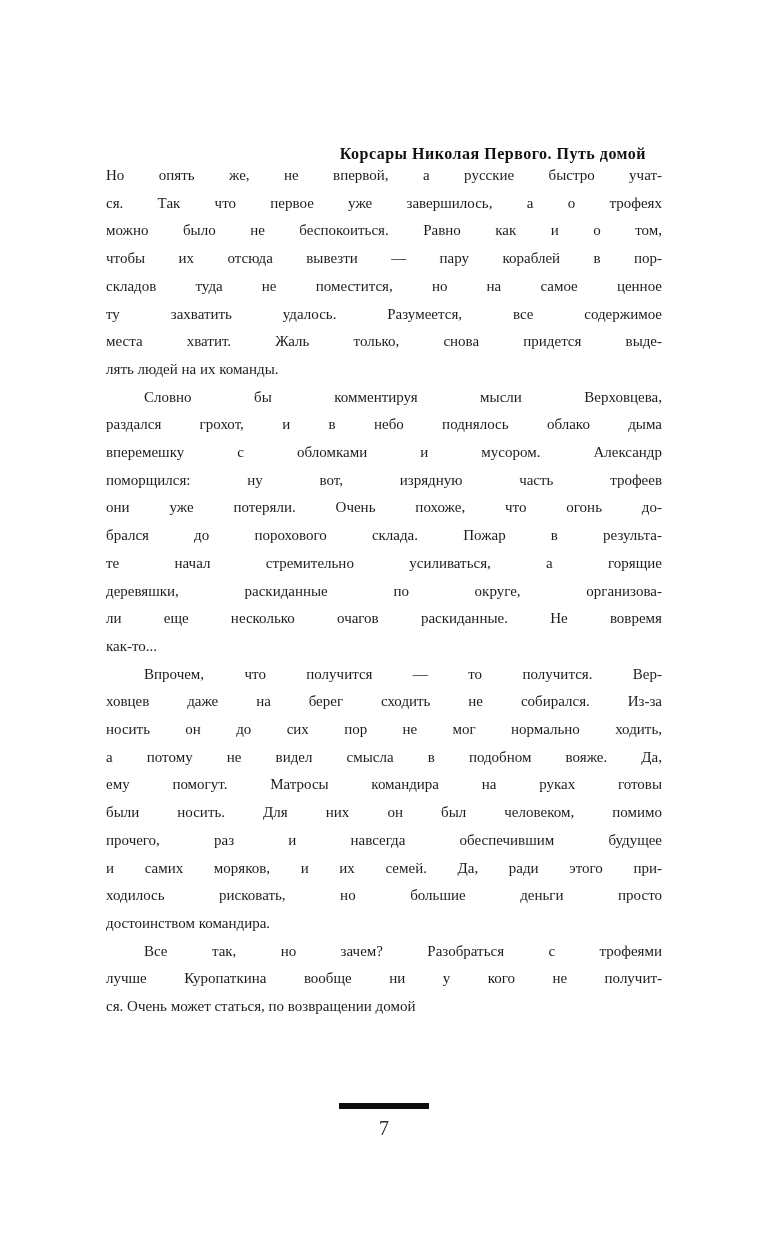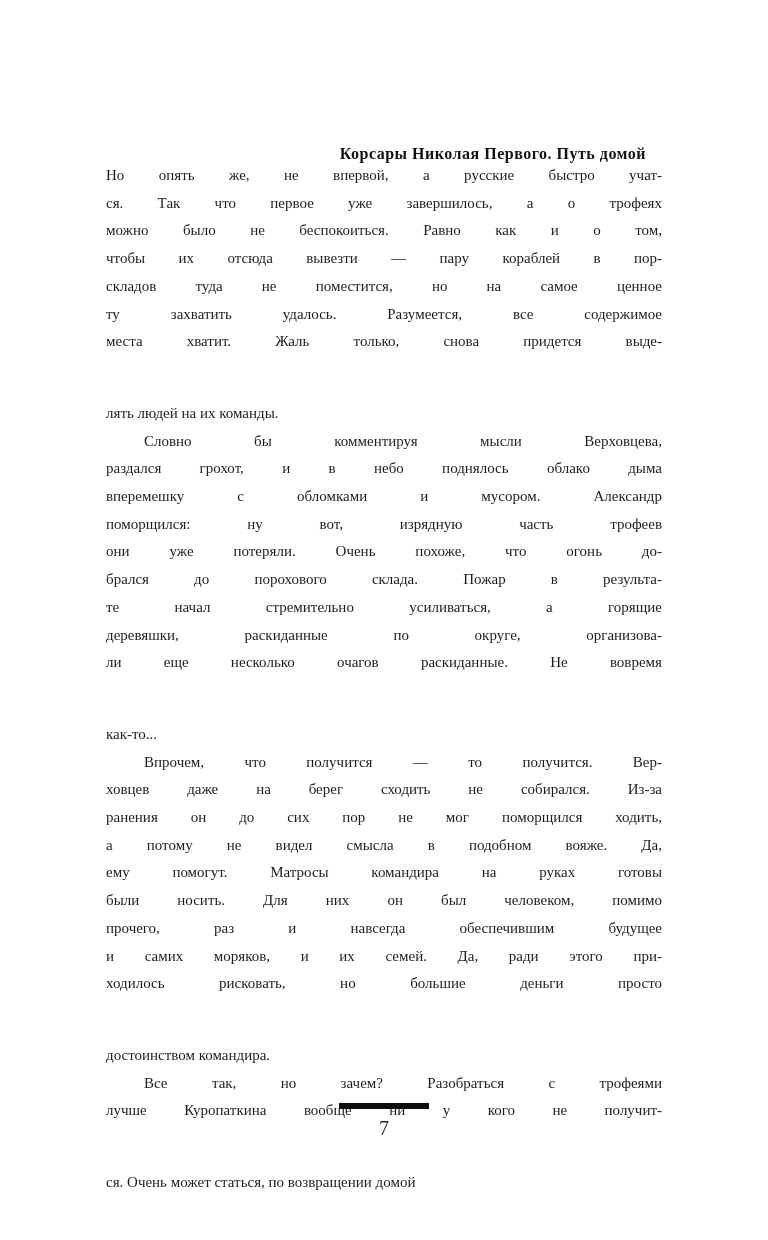--- a/index.html
+++ b/index.html
@@ -44,21 +44,20 @@
   .paragraph {
     margin: 0;
   }
   .line {
     text-align: justify;
     text-align-last: justify;
     white-space: normal;
   }
   .line.last {
     text-align-last: left;
-    margin-top: 44px;
   }
   .line.indent {
     text-indent: 38px;
   }
   .page-footer {
     position: absolute;
     top: 1103px;
     left: 0;
     width: 768px;
     text-align: center;
@@ -99,21 +98,21 @@
         <div class="line">они уже потеряли. Очень похоже, что огонь до-</div>
         <div class="line">брался до порохового склада. Пожар в результа-</div>
         <div class="line">те начал стремительно усиливаться, а горящие</div>
         <div class="line">деревяшки, раскиданные по округе, организова-</div>
         <div class="line">ли еще несколько очагов раскиданные. Не вовремя</div>
         <div class="line last">как-то...</div>
       </div>
       <div class="paragraph">
         <div class="line indent">Впрочем, что получится — то получится. Вер-</div>
         <div class="line">ховцев даже на берег сходить не собирался. Из-за</div>
-        <div class="line">ранения он до сих пор не мог поморщился ходить,</div>
+        <div class="line">носить он до сих пор не мог нормально ходить,</div>
         <div class="line">а потому не видел смысла в подобном вояже. Да,</div>
         <div class="line">ему помогут. Матросы командира на руках готовы</div>
         <div class="line">были носить. Для них он был человеком, помимо</div>
         <div class="line">прочего, раз и навсегда обеспечившим будущее</div>
         <div class="line">и самих моряков, и их семей. Да, ради этого при-</div>
         <div class="line">ходилось рисковать, но большие деньги просто</div>
         <div class="line last">достоинством командира.</div>
       </div>
       <div class="paragraph">
         <div class="line indent">Все так, но зачем? Разобраться с трофеями</div>

